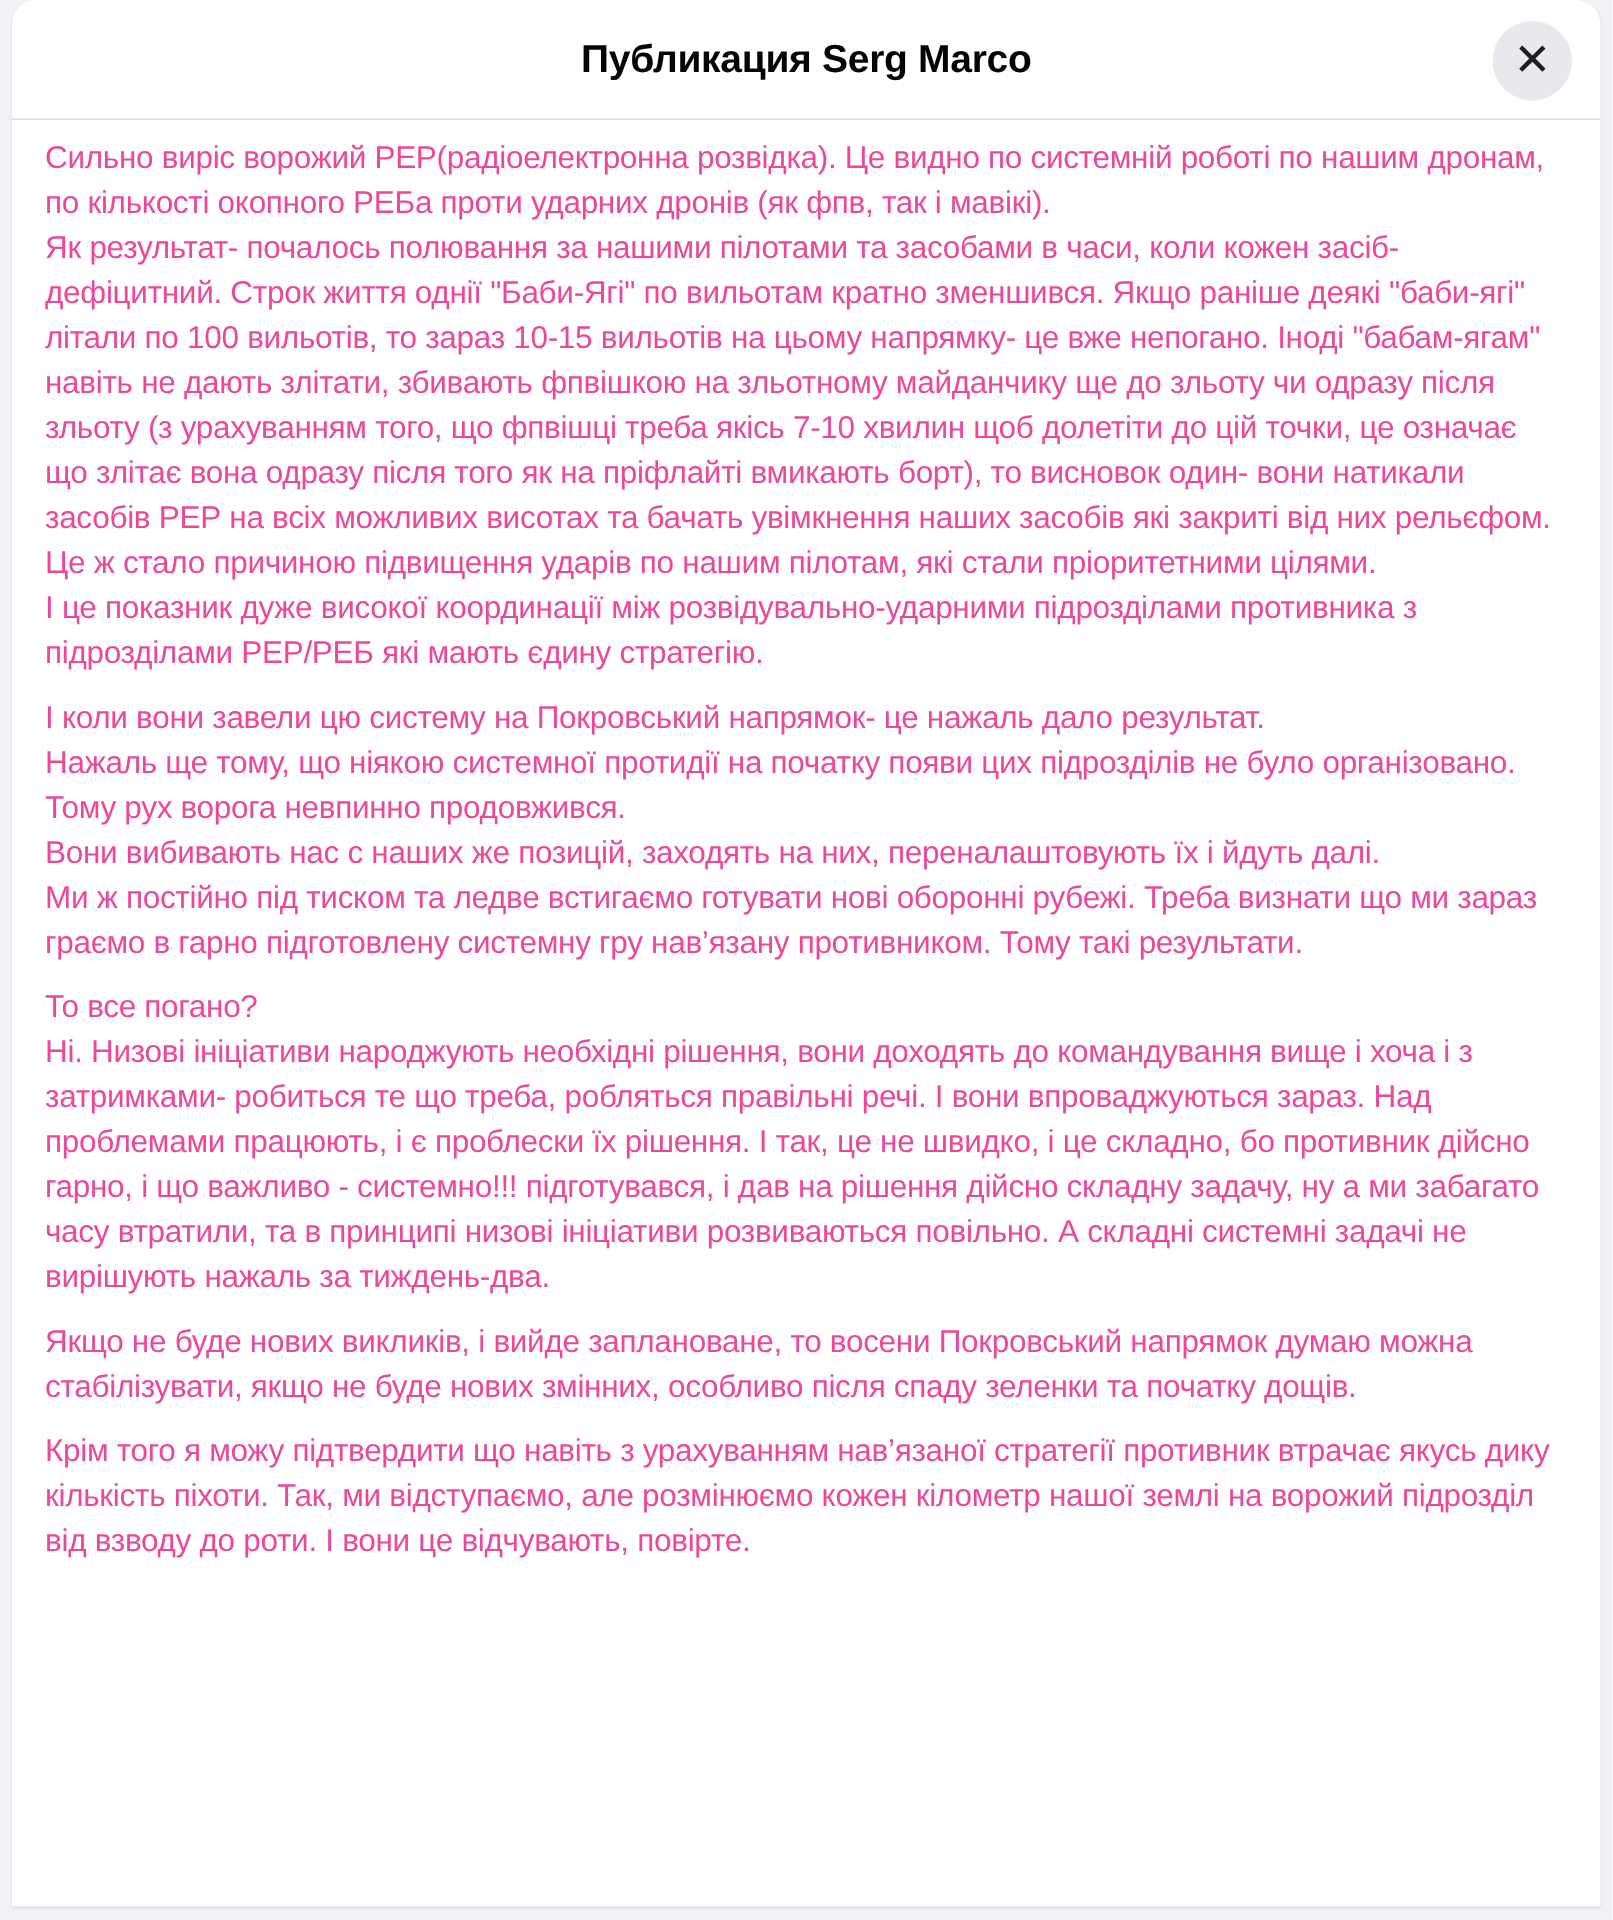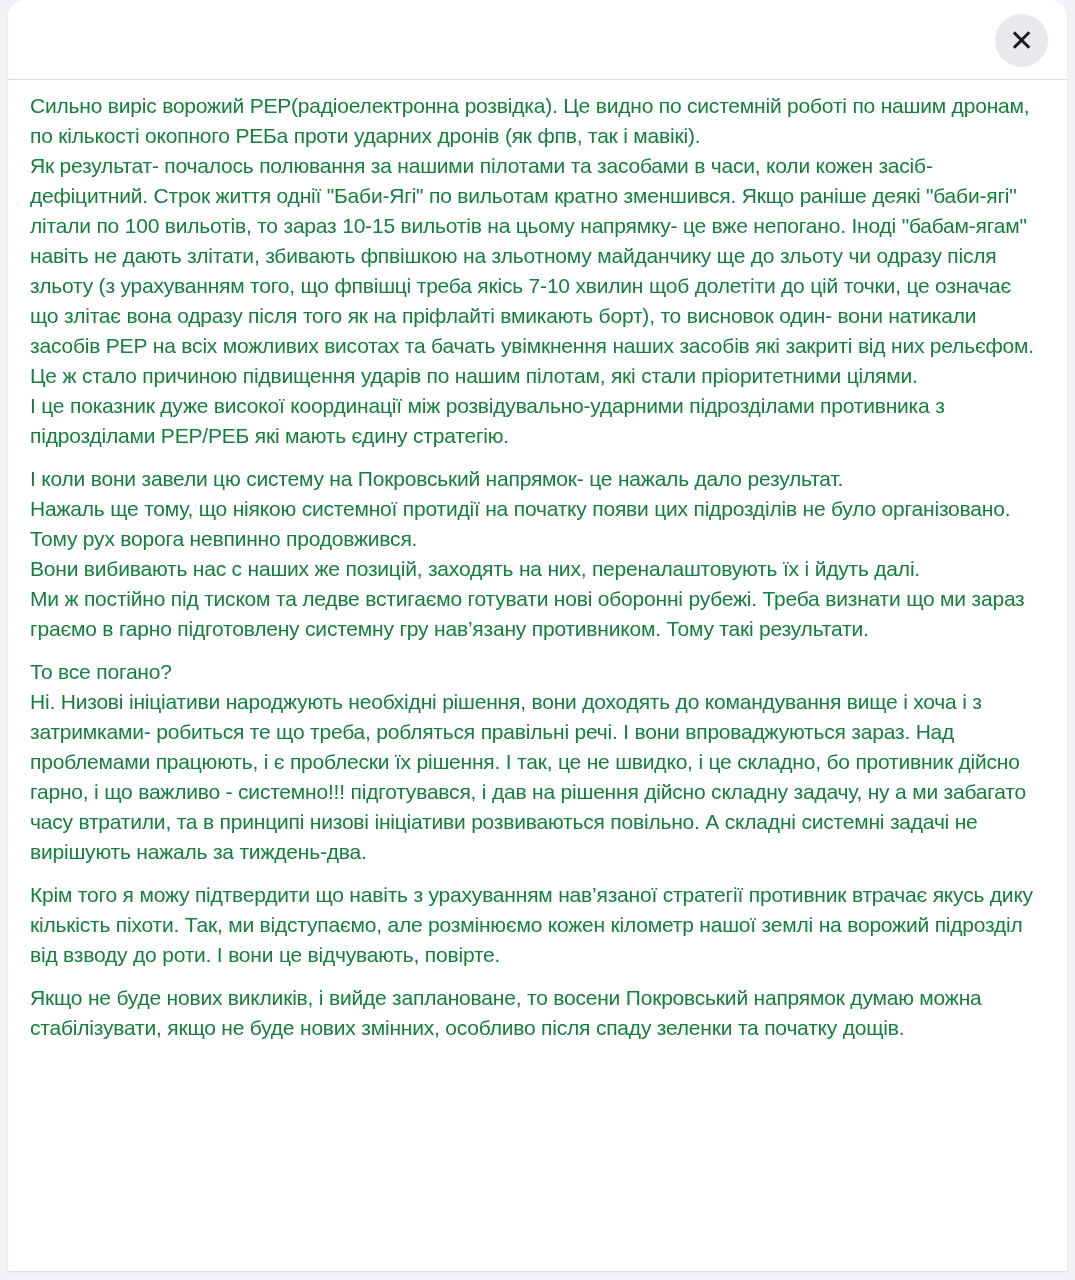--- a/index.html
+++ b/index.html
@@ -54,48 +54,49 @@
     color: #1C1E21;
     font-weight: 400;
   }
   .dialog-body {
     padding: 11px 30px 0 22px;
   }
   .post-text {
     font-size: 21px;
     line-height: 30px;
     letter-spacing: -0.2px;
-    color: #15803d;
+    color: #ec4899;
   }
   .post-paragraph {
     white-space: pre-line;
     margin-bottom: 13px;
   }
 </style>
 </head>
 <body>
 
 <div class="page">
   <div class="dialog">
     <div class="dialog-header">
+      <h1 class="dialog-title">Публикация Serg Marco</h1>
       <button class="close-btn">
         <span class="close-glyph">✕</span>
       </button>
     </div>
     <div class="dialog-body">
       <div class="post-text">
           <div class="post-paragraph">Сильно виріс ворожий РЕР(радіоелектронна розвідка). Це видно по системній роботі по нашим дронам, по кількості окопного РЕБа проти ударних дронів (як фпв, так і мавікі).
 Як результат- почалось полювання за нашими пілотами та засобами в часи, коли кожен засіб-дефіцитний. Строк життя однії "Баби-Ягі" по вильотам кратно зменшився. Якщо раніше деякі "баби-ягі" літали по 100 вильотів, то зараз 10-15 вильотів на цьому напрямку- це вже непогано. Іноді "бабам-ягам" навіть не дають злітати, збивають фпвішкою на зльотному майданчику ще до зльоту чи одразу після зльоту (з урахуванням того, що фпвішці треба якісь 7-10 хвилин щоб долетіти до цій точки, це означає що злітає вона одразу після того як на пріфлайті вмикають борт), то висновок один- вони натикали засобів РЕР на всіх можливих висотах та бачать увімкнення наших засобів які закриті від них рельєфом.
 Це ж стало причиною підвищення ударів по нашим пілотам, які стали пріоритетними цілями.
 І це показник дуже високої координації між розвідувально-ударними підрозділами противника з підрозділами РЕР/РЕБ які мають єдину стратегію.</div>
           <div class="post-paragraph">І коли вони завели цю систему на Покровський напрямок- це нажаль дало результат.
 Нажаль ще тому, що ніякою системної протидії на початку появи цих підрозділів не було організовано.
 Тому рух ворога невпинно продовжився.
 Вони вибивають нас с наших же позицій, заходять на них, переналаштовують їх і йдуть далі.
 Ми ж постійно під тиском та ледве встигаємо готувати нові оборонні рубежі. Треба визнати що ми зараз граємо в гарно підготовлену системну гру нав’язану противником. Тому такі результати.</div>
           <div class="post-paragraph">То все погано?
 Ні. Низові ініціативи народжують необхідні рішення, вони доходять до командування вище і хоча і з затримками- робиться те що треба, робляться правільні речі. І вони впроваджуються зараз. Над проблемами працюють, і є проблески їх рішення. І так, це не швидко, і це складно, бо противник дійсно гарно, і що важливо - системно!!! підготувався, і дав на рішення дійсно складну задачу, ну а ми забагато часу втратили, та в принципі низові ініціативи розвиваються повільно. А складні системні задачі не вирішують нажаль за тиждень-два.</div>
+          <div class="post-paragraph">Якщо не буде нових викликів, і вийде заплановане, то восени Покровський напрямок думаю можна стабілізувати, якщо не буде нових змінних, особливо після спаду зеленки та початку дощів.</div>
           <div class="post-paragraph">Крім того я можу підтвердити що навіть з урахуванням нав’язаної стратегії противник втрачає якусь дику кількість піхоти. Так, ми відступаємо, але розмінюємо кожен кілометр нашої землі на ворожий підрозділ від взводу до роти. І вони це відчувають, повірте.</div>
-          <div class="post-paragraph">Якщо не буде нових викликів, і вийде заплановане, то восени Покровський напрямок думаю можна стабілізувати, якщо не буде нових змінних, особливо після спаду зеленки та початку дощів.</div>
         </div>
     </div>
   </div>
 </div>
 
 </body></html>

